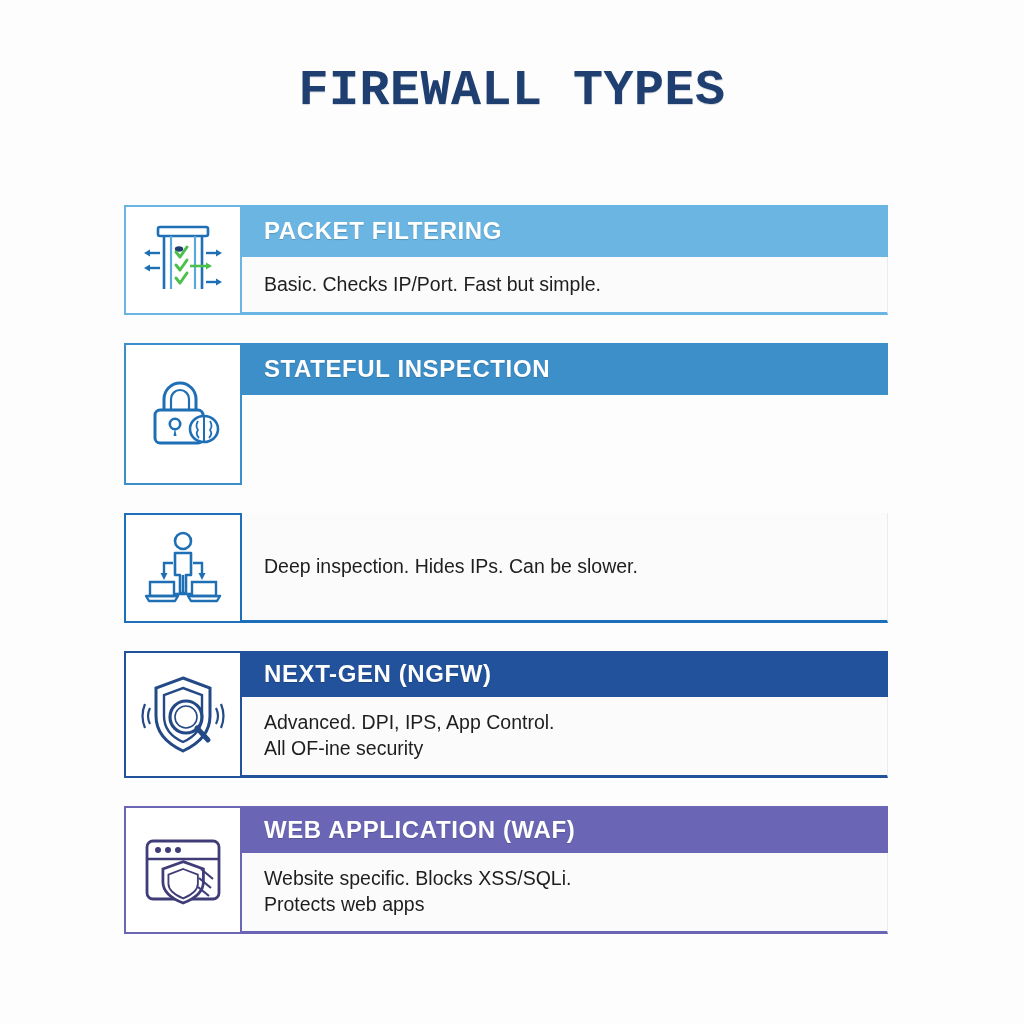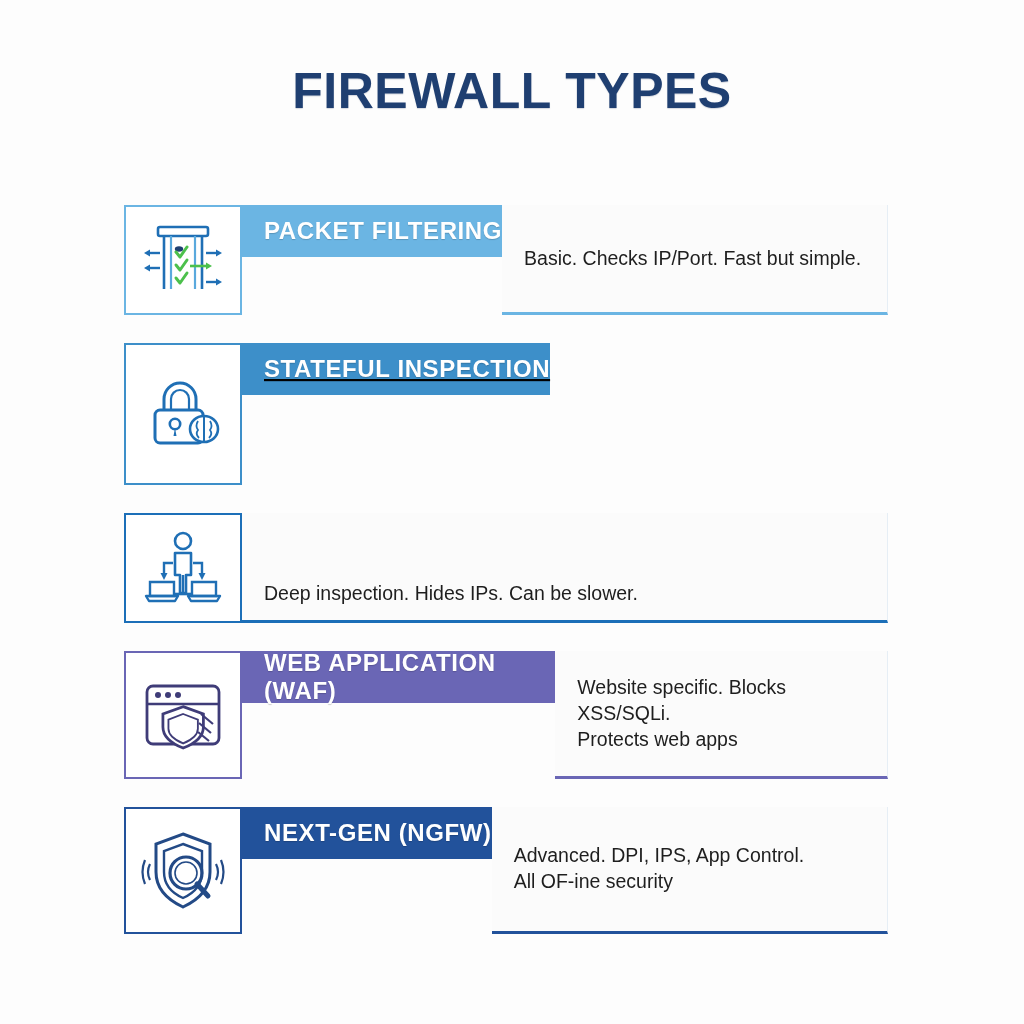--- a/index.html
+++ b/index.html
@@ -26,21 +26,21 @@
   .page-title {
     position: absolute;
     top: 62px;
     left: 0;
     width: 1024px;
     text-align: center;
     font-size: 50px;
     font-weight: bold;
     letter-spacing: 0.5px;
     color: #1f3f71;
-    font-family: Liberation Sans, sans-serif;
+    font-family: Liberation Mono, monospace;
     text-shadow: 0 1px 1px rgba(140,150,170,0.35);
   }
 
   .rows {
     position: absolute;
     top: 205px;
     left: 124px;
     width: 764px;
   }
 
@@ -58,21 +58,21 @@
     border: 2px solid #8fc4e8;
     box-sizing: border-box;
     display: flex;
     align-items: center;
     justify-content: center;
   }
 
   .row-body {
     flex: 1 1 auto;
     display: flex;
-    flex-direction: row;
+    flex-direction: column;
     box-sizing: border-box;
   }
 
   .row-header {
     height: 52px;
     display: flex;
     align-items: center;
     padding-left: 22px;
     box-sizing: border-box;
     color: #ffffff;
@@ -95,21 +95,21 @@
     border-right: 1px solid #e6eef5;
     font-family: "Liberation Sans", sans-serif;
     display: flex;
     flex-direction: column;
     justify-content: center;
   }
   .row-desc .line { display: block; }
 
   
   .row.r1 .icon-box, .row.r1 .row-body { height: 110px; }
-  .row.r2 .icon-box, .row.r2 .row-body { height: 142px; text-decoration: underline; }
+  .row.r2 .icon-box, .row.r2 .row-body { height: 142px; }
   .row.r3 .icon-box, .row.r3 .row-body { height: 110px; }
   .row.r4 .icon-box, .row.r4 .row-body { height: 127px; }
   .row.r5 .icon-box, .row.r5 .row-body { height: 128px; }
 
   svg { display: block; }
 </style>
 </head>
 <body>
 
 <div class="poster" style="background: rgb(253, 253, 253);">
@@ -186,22 +186,47 @@
             <polygon points="58.5,46 62,53 65.5,46" fill="#1f6fb5"></polygon>
             <path d="M10 55 h24 v14 h-24 z" fill="none" stroke="#1f6fb5" stroke-width="2.4"></path>
             <path d="M6 69 h32 l-3 5 h-26 z" fill="none" stroke="#1f6fb5" stroke-width="2.4" stroke-linejoin="round"></path>
             <path d="M52 55 h24 v14 h-24 z" fill="none" stroke="#1f6fb5" stroke-width="2.4"></path>
             <path d="M48 69 h32 l-3 5 h-26 z" fill="none" stroke="#1f6fb5" stroke-width="2.4" stroke-linejoin="round"></path>
             <line x1="35" y1="67" x2="51" y2="67" stroke="#1f6fb5" stroke-width="2.6"></line>
           </svg>
         </span>
       </div>
       <div class="row-body">
-        <div class="row-desc" style="border-bottom-color: rgb(28, 111, 184); justify-content: flex-end;">
+        <div class="row-desc" style="border-bottom-color: rgb(28, 111, 184);">
           <span class="line">Deep inspection. Hides IPs. Can be slower.</span>
+        </div>
+      </div>
+    </div>
+
+    <div class="row r4">
+      <div class="icon-box" style="border-color: rgb(34, 82, 155);">
+        <span>
+          <svg width="90" height="86" viewBox="0 0 90 86">
+            <path d="M45 6 L72 16 V44 C72 62 58 73 45 79 C32 73 18 62 18 44 V16 Z" fill="none" stroke="#234a86" stroke-width="3"></path>
+            <path d="M45 16 L64 23 V44 C64 58 54 66 45 70 C36 66 26 58 26 44 V23 Z" fill="none" stroke="#234a86" stroke-width="2.4"></path>
+            <circle cx="48" cy="45" r="16" fill="none" stroke="#234a86" stroke-width="3.2"></circle>
+            <circle cx="48" cy="45" r="11" fill="none" stroke="#234a86" stroke-width="1.6"></circle>
+            <line x1="59" y1="56" x2="70" y2="68" stroke="#234a86" stroke-width="5" stroke-linecap="round"></line>
+            <path d="M12 36 q-4 8 0 16" fill="none" stroke="#234a86" stroke-width="2.2"></path>
+            <path d="M7 32 q-5 12 0 24" fill="none" stroke="#234a86" stroke-width="2.2"></path>
+            <path d="M78 36 q4 8 0 16" fill="none" stroke="#234a86" stroke-width="2.2"></path>
+            <path d="M83 32 q5 12 0 24" fill="none" stroke="#234a86" stroke-width="2.2"></path>
+          </svg>
+        </span>
+      </div>
+      <div class="row-body">
+        <div class="row-header" style="background: rgb(34, 82, 155);">NEXT-GEN (NGFW)</div>
+        <div class="row-desc" style="border-bottom-color: rgb(34, 82, 155);">
+          <span class="line">Advanced. DPI, IPS, App Control.</span>
+          <span class="line">All OF-ine security</span>
         </div>
       </div>
     </div>
 
     <div class="row r5">
       <div class="icon-box" style="border-color: rgb(106, 102, 181);">
         <span>
           <svg width="88" height="86" viewBox="0 0 88 86">
             <rect x="8" y="14" width="72" height="58" rx="6" fill="none" stroke="#3f3c78" stroke-width="2.8"></rect>
             <line x1="8" y1="32" x2="80" y2="32" stroke="#3f3c78" stroke-width="2.4"></line>
@@ -218,39 +243,14 @@
       </div>
       <div class="row-body">
         <div class="row-header" style="background: rgb(106, 102, 181);">WEB APPLICATION (WAF)</div>
         <div class="row-desc" style="border-bottom-color: rgb(106, 102, 181);">
           <span class="line">Website specific. Blocks XSS/SQLi.</span>
           <span class="line">Protects web apps</span>
         </div>
       </div>
     </div>
 
-    <div class="row r4">
-      <div class="icon-box" style="border-color: rgb(34, 82, 155);">
-        <span>
-          <svg width="90" height="86" viewBox="0 0 90 86">
-            <path d="M45 6 L72 16 V44 C72 62 58 73 45 79 C32 73 18 62 18 44 V16 Z" fill="none" stroke="#234a86" stroke-width="3"></path>
-            <path d="M45 16 L64 23 V44 C64 58 54 66 45 70 C36 66 26 58 26 44 V23 Z" fill="none" stroke="#234a86" stroke-width="2.4"></path>
-            <circle cx="48" cy="45" r="16" fill="none" stroke="#234a86" stroke-width="3.2"></circle>
-            <circle cx="48" cy="45" r="11" fill="none" stroke="#234a86" stroke-width="1.6"></circle>
-            <line x1="59" y1="56" x2="70" y2="68" stroke="#234a86" stroke-width="5" stroke-linecap="round"></line>
-            <path d="M12 36 q-4 8 0 16" fill="none" stroke="#234a86" stroke-width="2.2"></path>
-            <path d="M7 32 q-5 12 0 24" fill="none" stroke="#234a86" stroke-width="2.2"></path>
-            <path d="M78 36 q4 8 0 16" fill="none" stroke="#234a86" stroke-width="2.2"></path>
-            <path d="M83 32 q5 12 0 24" fill="none" stroke="#234a86" stroke-width="2.2"></path>
-          </svg>
-        </span>
-      </div>
-      <div class="row-body">
-        <div class="row-header" style="background: rgb(34, 82, 155);">NEXT-GEN (NGFW)</div>
-        <div class="row-desc" style="border-bottom-color: rgb(34, 82, 155);">
-          <span class="line">Advanced. DPI, IPS, App Control.</span>
-          <span class="line">All OF-ine security</span>
-        </div>
-      </div>
-    </div>
-
   </div>
 </div>
 
 </body></html>

